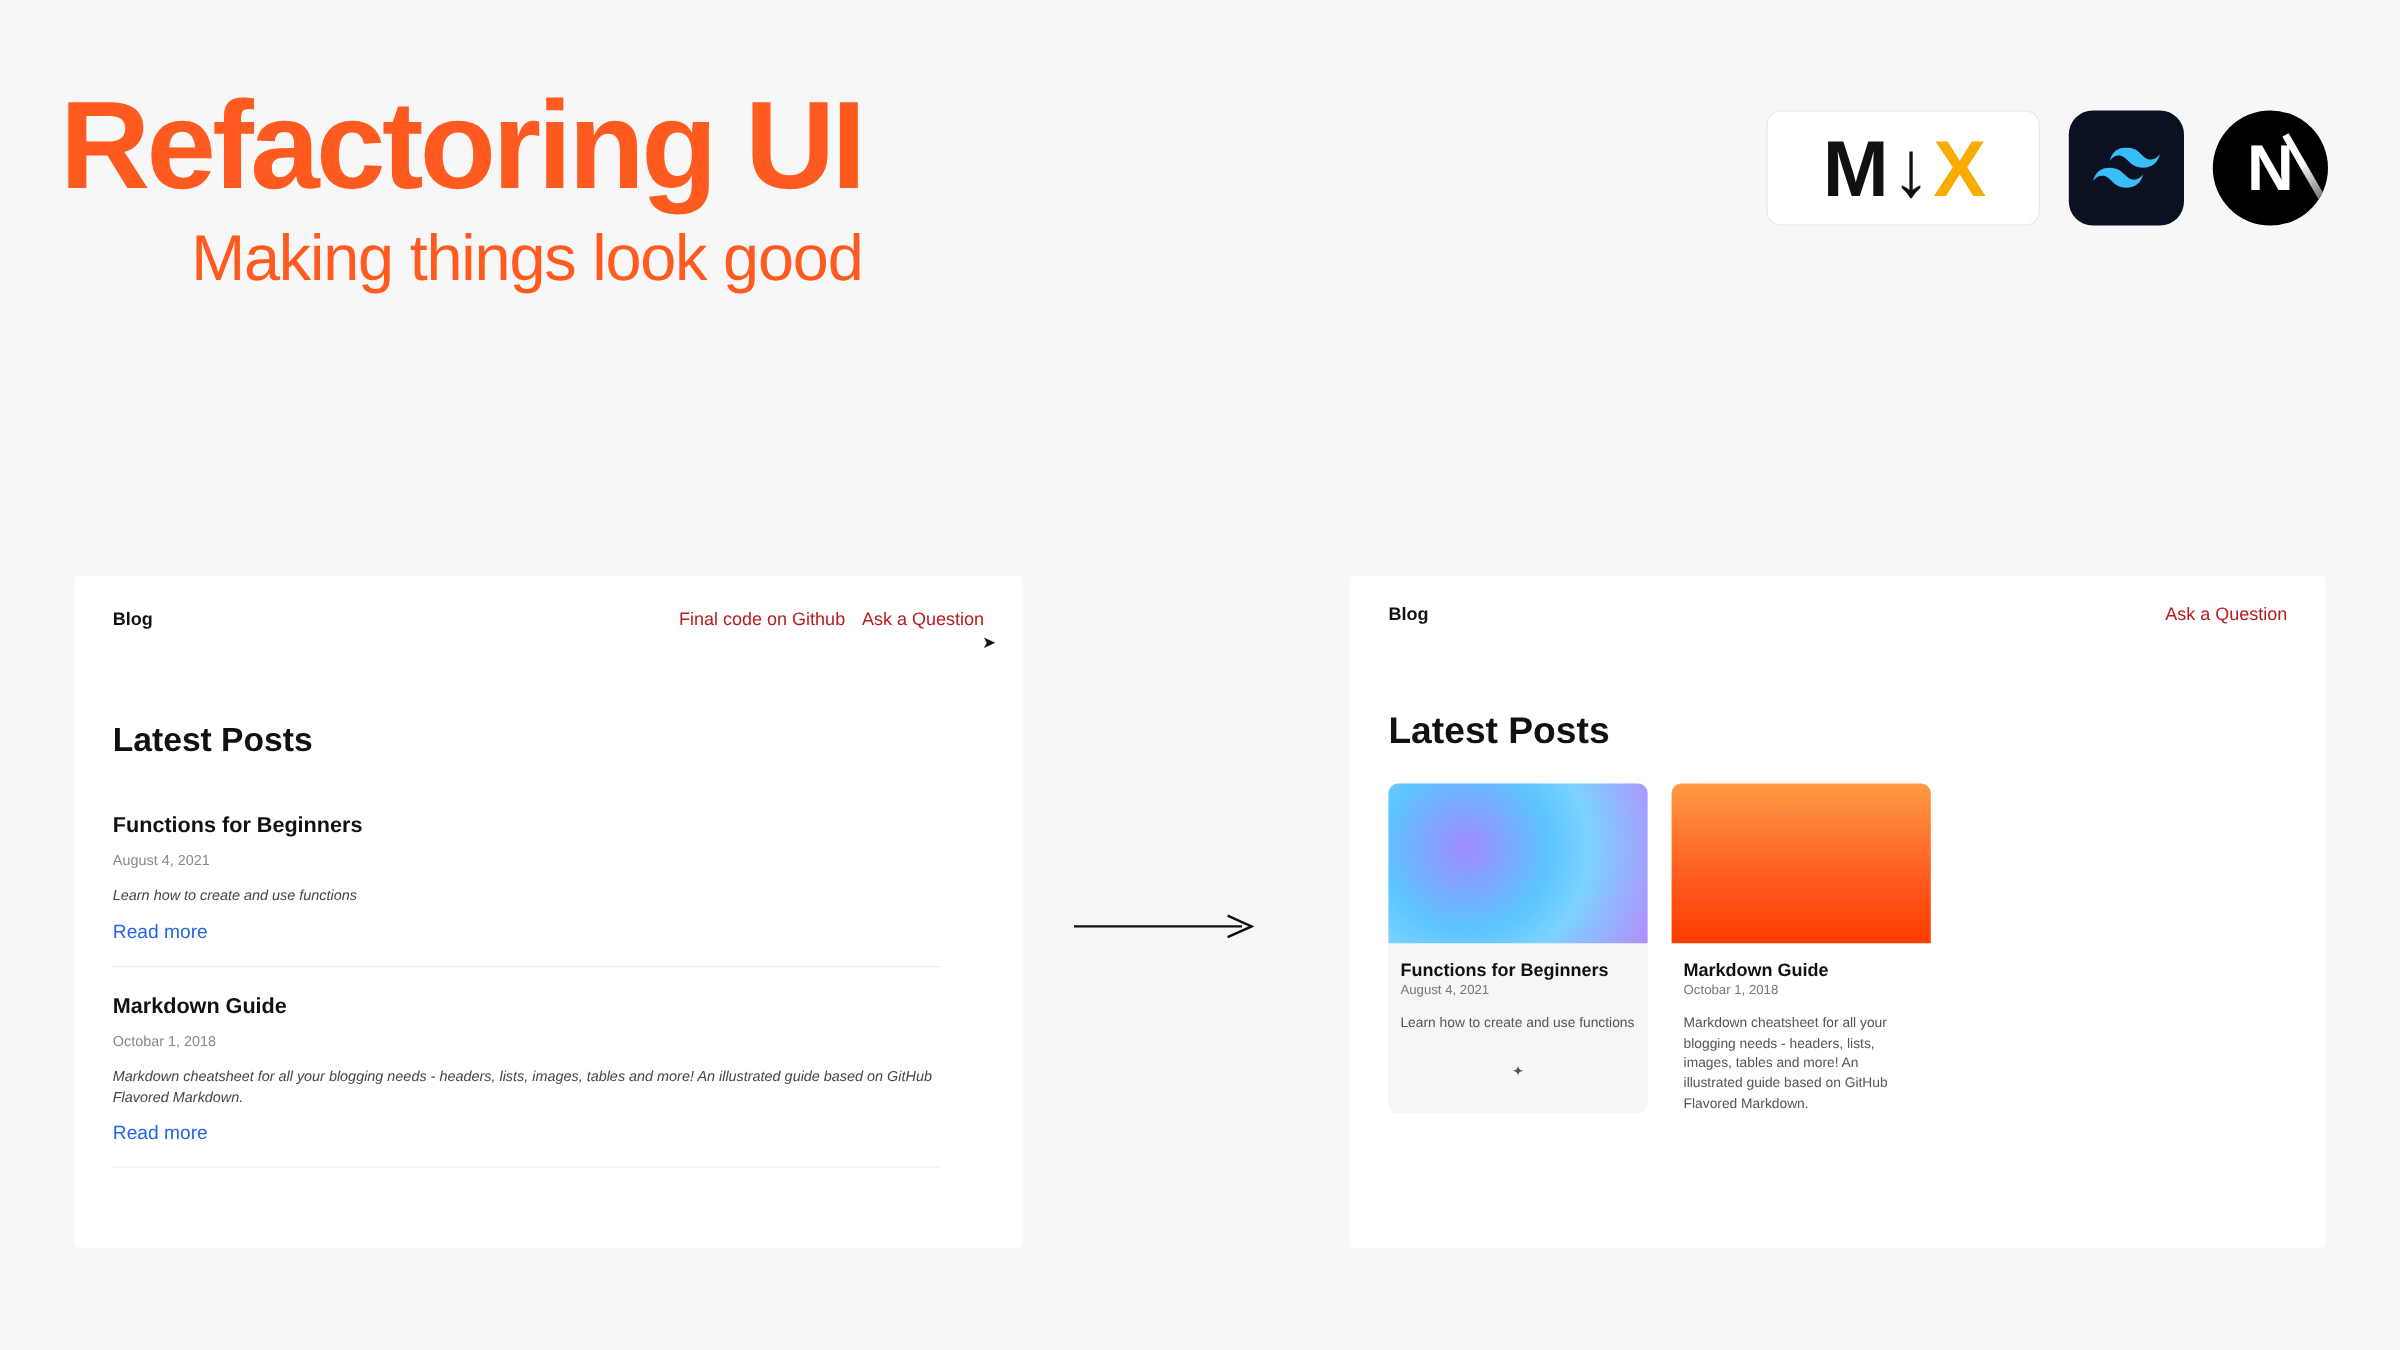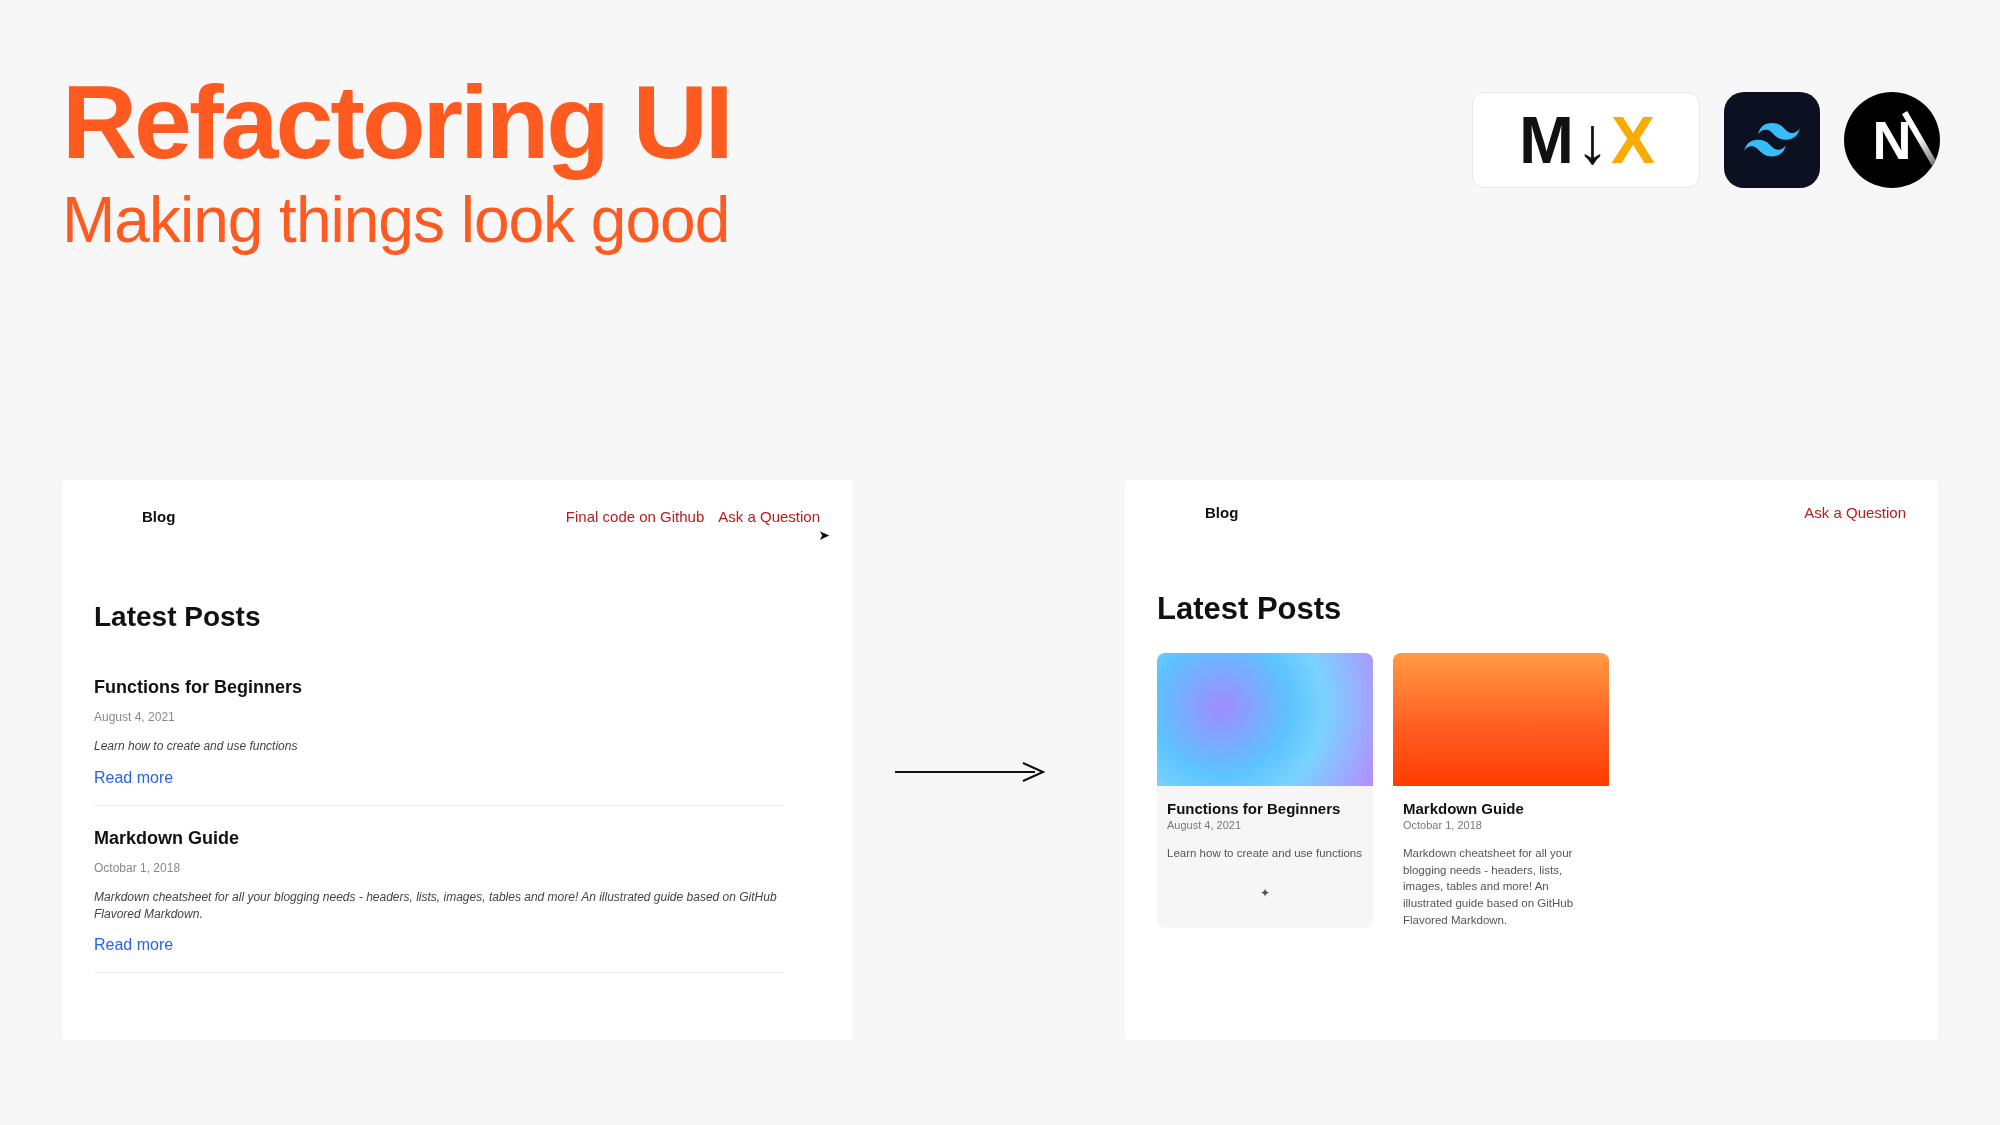--- a/index.html
+++ b/index.html
@@ -9,36 +9,37 @@
       background: #f7f7f7;
       font-family: -apple-system, BlinkMacSystemFont, "Segoe UI", Helvetica, Arial, sans-serif;
       position: relative;
       overflow: hidden;
     }
 
     
     .title-block {
       position: absolute;
       top: 70px;
-      left: 62px;
+      left: 50px;
     }
     .main-title {
       font-size: 104px;
       font-weight: 600;
       color: #ff5a1f;
       letter-spacing: -3px;
       line-height: 1;
     }
     .sub-title {
-      font-size: 64px;
+      font-size: 54px;
       font-weight: 500;
       color: #ff5a1f;
       letter-spacing: -1px;
       margin-top: 14px;
       line-height: 1;
+      text-align: right;
     }
 
     
     .logos {
       position: absolute;
       top: 92px;
       right: 60px;
       display: flex;
       gap: 24px;
       align-items: center;
@@ -110,21 +111,20 @@
     }
     .panel-header {
       display: flex;
       justify-content: space-between;
       align-items: center;
       font-size: 15px;
     }
     .brand {
       font-weight: 700;
       color: #111;
-      margin-left: 48px;
     }
     .nav-links {
       display: flex;
       gap: 14px;
     }
     .nav-link {
       color: #b91c1c;
       font-size: 15px;
       cursor: pointer;
     }

